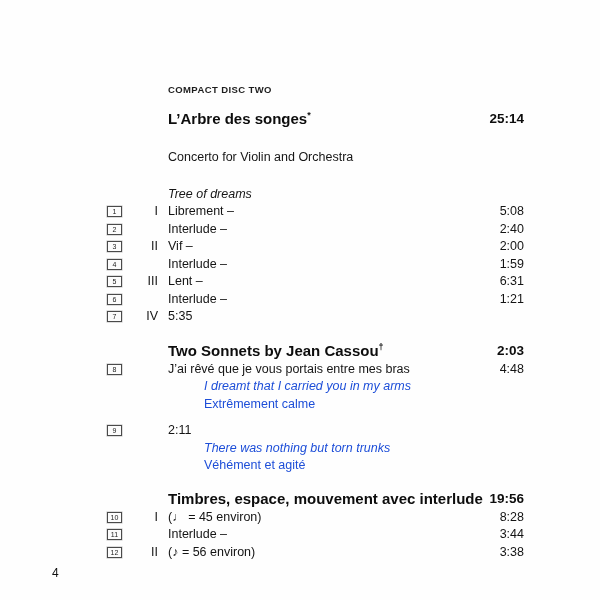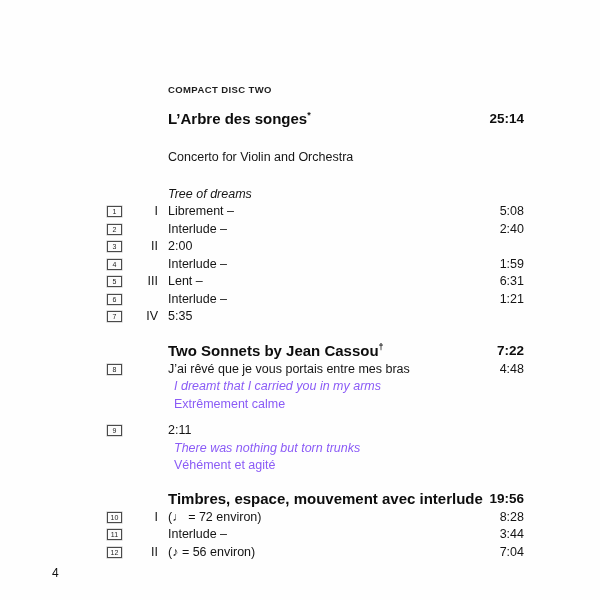--- a/index.html
+++ b/index.html
@@ -85,24 +85,24 @@
     text-align: right;
     padding-right: 10px;
     font-size: 12.5px;
   }
   .track-label { font-size: 12.5px; }
   .track-time {
     font-size: 12.5px;
     white-space: nowrap;
   }
   .subline {
-    margin-left: 67px;
+    margin-left: 97px;
     font-size: 12.5px;
     line-height: 17.5px;
-    color: #8b5cf6;
+    color: #1d4ed8;
   }
   .gap-work2 { margin-top: 15px; }
   .gap-track9 { margin-top: 9px; }
   .gap-work3 { margin-top: 14px; }
   .page-number {
     position: absolute;
     left: 52px;
     top: 566px;
     font-size: 12px;
     color: #111;
@@ -137,20 +137,21 @@
         </span>
       <span class="movement"></span>
       <span class="track-label">Interlude –</span>
       <span class="track-time">2:40</span>
     </div>
     <div class="track-row">
       <span class="track-box">
           <span>3</span>
         </span>
       <span class="movement">II</span>
+      <span class="track-label">Vif –</span>
       <span class="track-time">2:00</span>
     </div>
     <div class="track-row">
       <span class="track-box">
           <span>4</span>
         </span>
       <span class="movement"></span>
       <span class="track-label">Interlude –</span>
       <span class="track-time">1:59</span>
     </div>
@@ -173,21 +174,21 @@
     <div class="track-row">
       <span class="track-box">
           <span>7</span>
         </span>
       <span class="movement">IV</span>
       <span class="track-time">5:35</span>
     </div>
 
     <div class="work-title-row gap-work2">
       <span class="work-title"><span>Two Sonnets by Jean Cassou</span><sup>†</sup></span>
-      <span class="work-time">7:22</span>
+      <span class="work-time">2:03</span>
     </div>
 
     <div class="track-row">
       <span class="track-box">
           <span>8</span>
         </span>
       <span class="movement"></span>
       <span class="track-label">J’ai rêvé que je vous portais entre mes bras</span>
       <span class="track-time">4:48</span>
     </div>
@@ -207,36 +208,36 @@
     <div class="work-title-row gap-work3">
       <span class="work-title"><span>Timbres, espace, mouvement avec interlude</span><sup></sup></span>
       <span class="work-time">19:56</span>
     </div>
 
     <div class="track-row">
       <span class="track-box">
           <span>10</span>
         </span>
       <span class="movement">I</span>
-      <span class="track-label">(♩ = 72 environ)</span>
+      <span class="track-label">(♩ = 45 environ)</span>
       <span class="track-time">8:28</span>
     </div>
     <div class="track-row">
       <span class="track-box">
           <span>11</span>
         </span>
       <span class="movement"></span>
       <span class="track-label">Interlude –</span>
       <span class="track-time">3:44</span>
     </div>
     <div class="track-row">
       <span class="track-box">
           <span>12</span>
         </span>
       <span class="movement">II</span>
       <span class="track-label">(♪ = 56 environ)</span>
-      <span class="track-time">7:04</span>
+      <span class="track-time">3:38</span>
     </div>
 
   </div>
 
   <div class="page-number">4</div>
 </div>
 
 </body></html>

